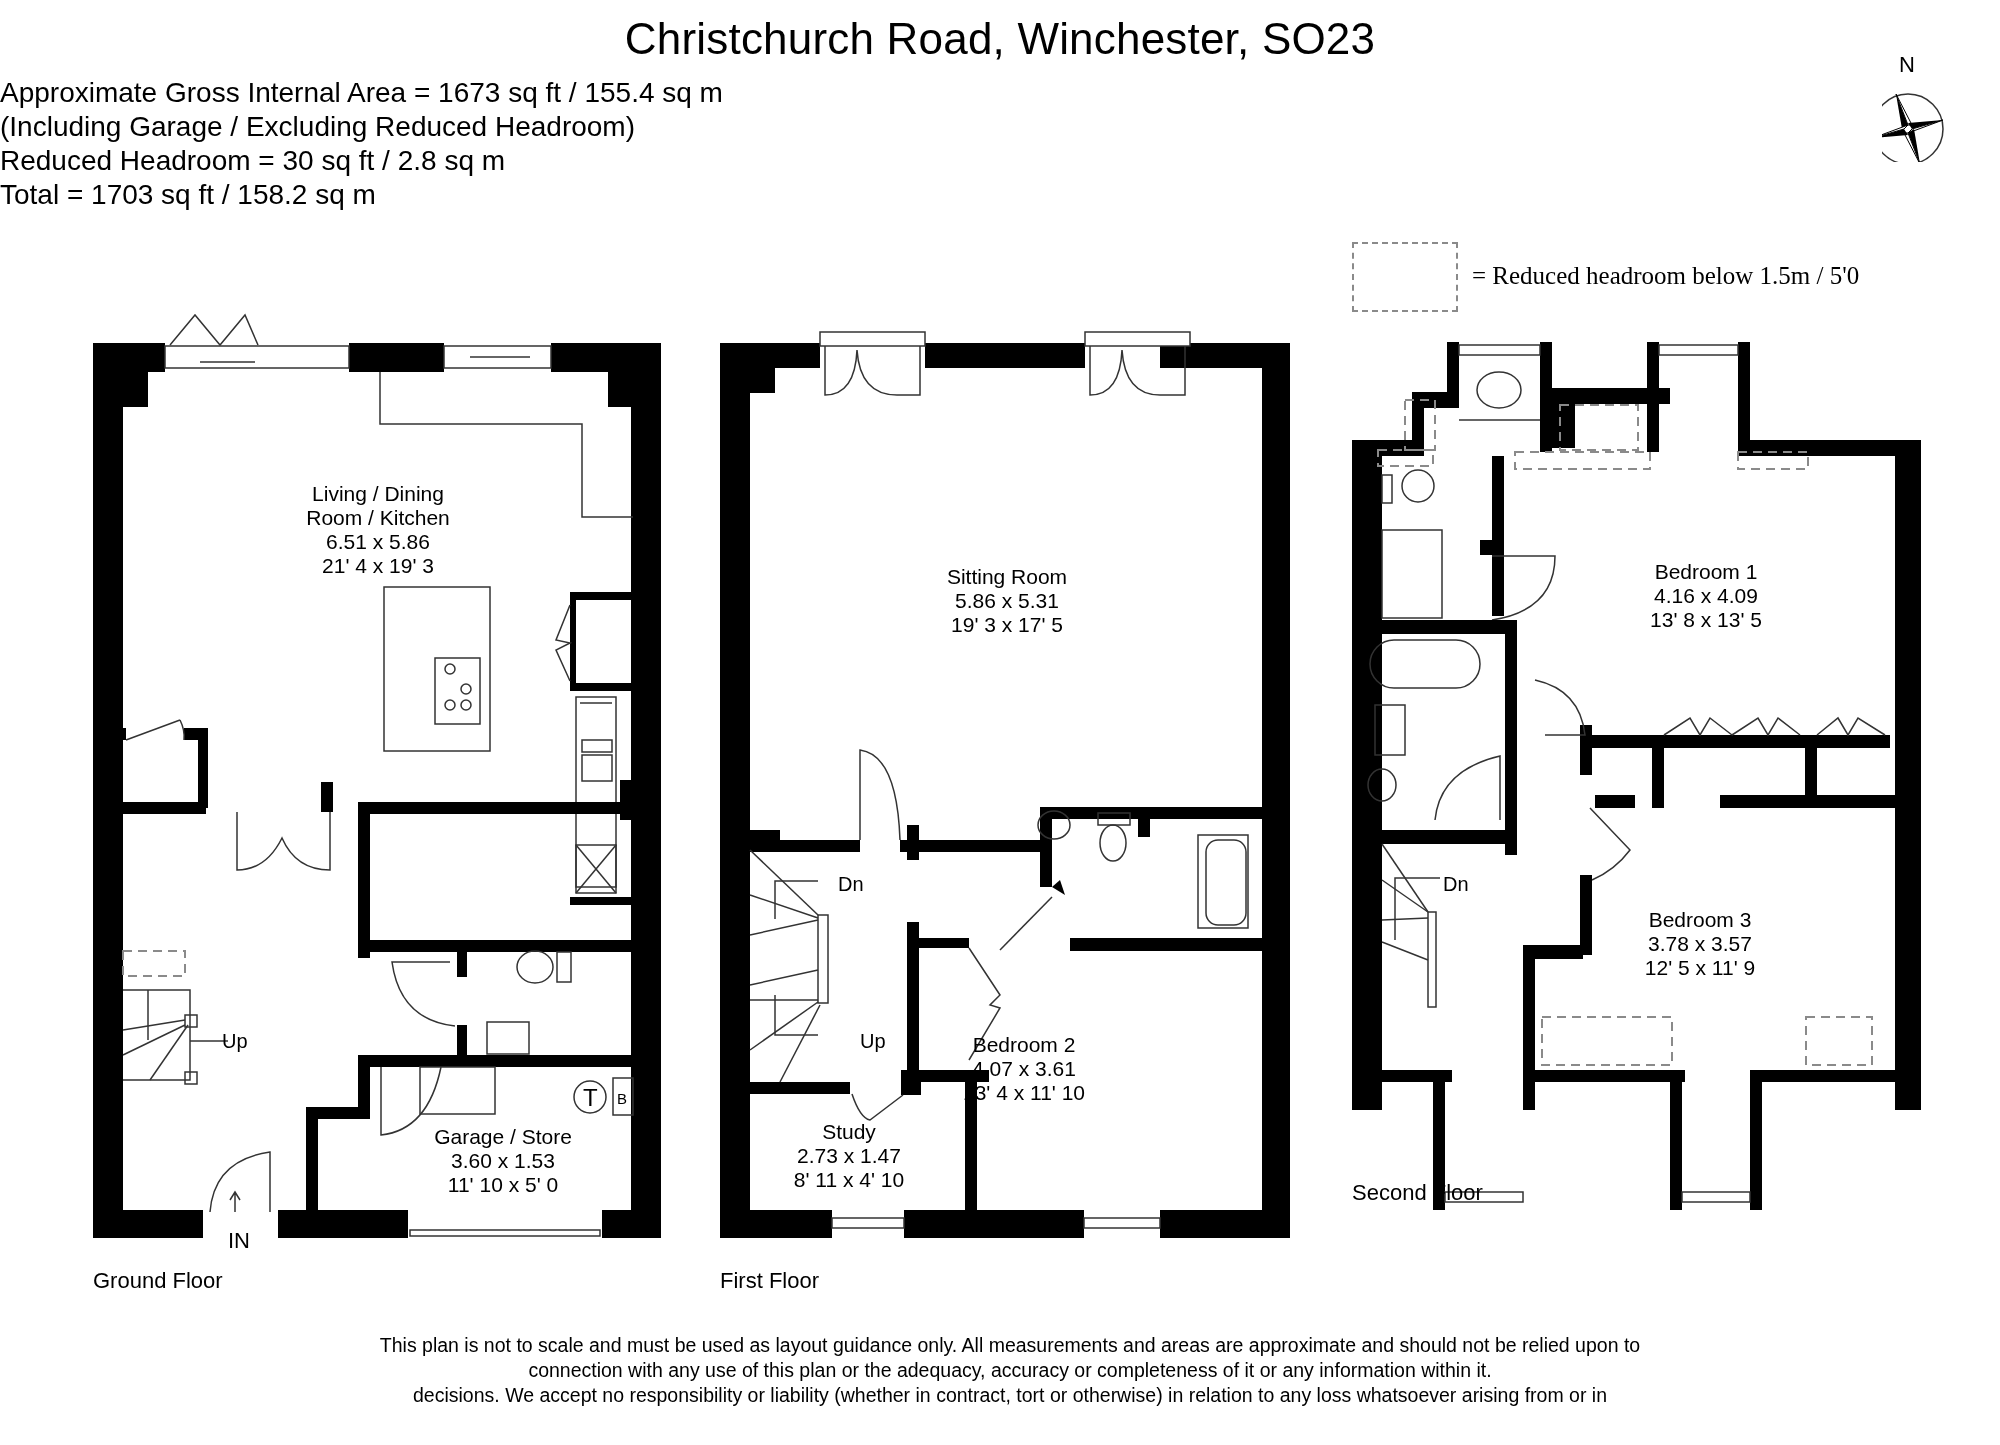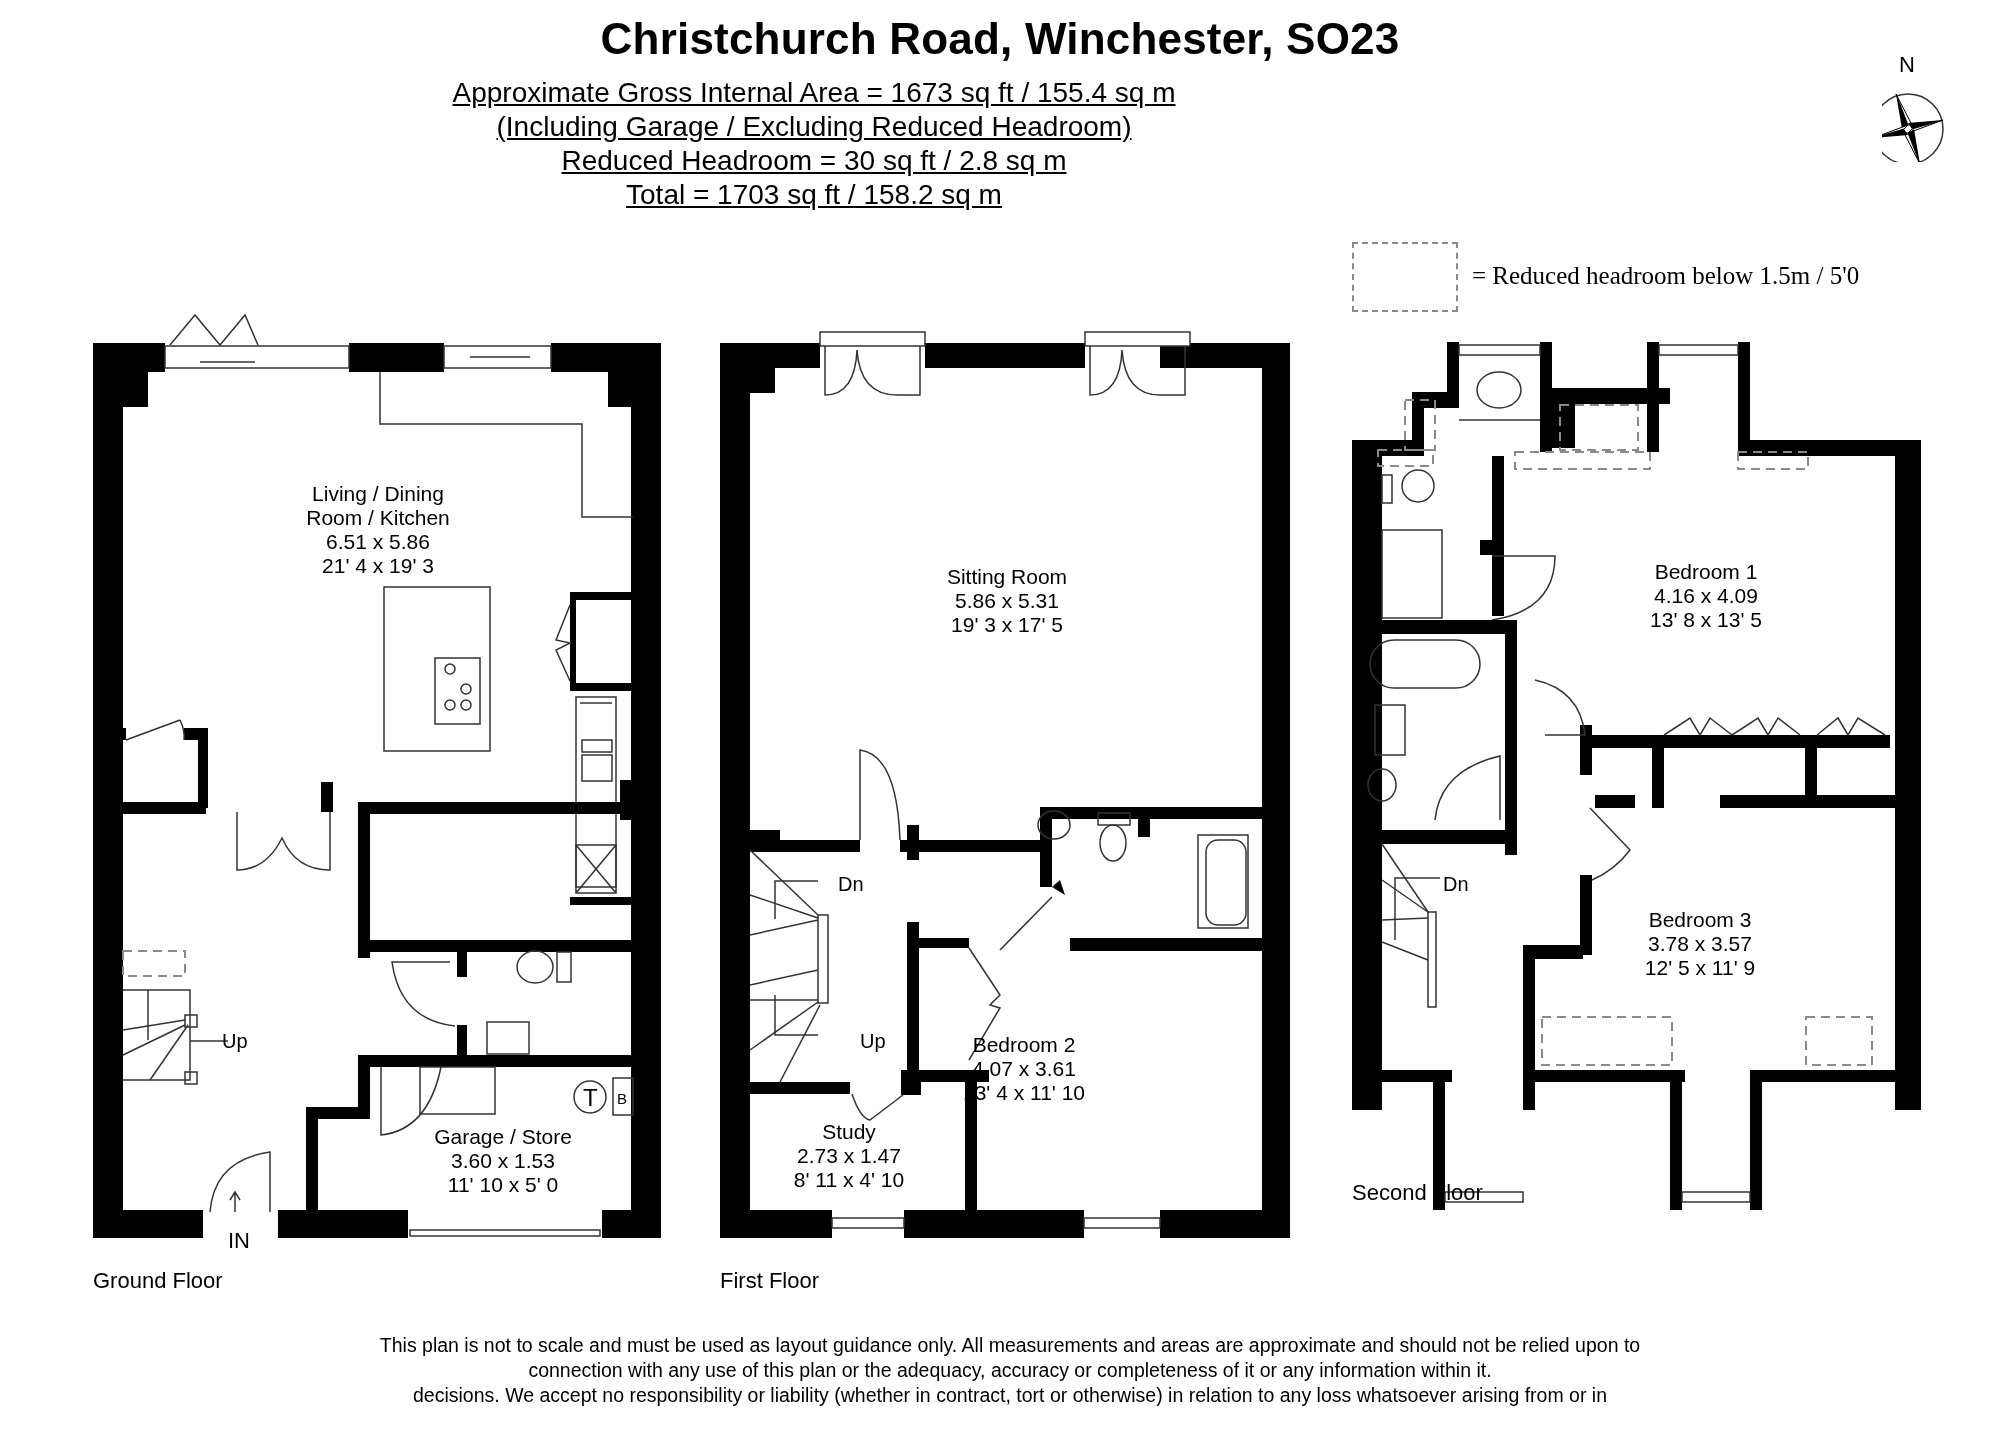--- a/index.html
+++ b/index.html
@@ -1,20 +1,20 @@
 <!DOCTYPE html>
 <html><head>
 <meta charset="utf-8">
 <style>
   html, body { margin: 0; padding: 0; background: #ffffff; }
   body { width: 2000px; height: 1445px; position: relative; overflow: hidden;
          font-family: "Liberation Sans", sans-serif; color: #000; }
   .abs { position: absolute; }
-  .title { left: 0; width: 2000px; top: 14px; text-align: center; font-size: 44px; font-weight: bold; letter-spacing: 0.2px; }
-  .area-line { left: 0; width: 1628px; text-align: center; font-size: 28px; line-height: 34px; text-decoration: underline; }
+  .title { left: 0; width: 2000px; top: 14px; text-align: center; font-size: 44px; font-weight: normal; letter-spacing: 0.2px; }
+  .area-line { left: 0; width: 1628px; text-align: left; font-size: 28px; line-height: 34px; }
   .legend-box { left: 1352px; top: 242px; width: 106px; height: 70px; border: 2px dashed #8a8a8a; box-sizing: border-box; }
   .legend-text { left: 1472px; top: 262px; font-size: 25px; font-family: Liberation Serif, serif; }
   .compass { left: 1882px; top: 52px; width: 80px; height: 110px; }
   .floor-label { font-size: 22px; }
   .room-label { font-size: 21px; text-align: center; line-height: 24px; white-space: nowrap; transform: translateX(-50%); }
   .stair-label { font-size: 20px; }
   .disclaimer { left: 280px; width: 1460px; top: 1333px; text-align: center; font-size: 19.5px; line-height: 25px; }
   svg { position: absolute; left: 0; top: 0; }
   .wall { fill: #000; }
   .thin { fill: none; stroke: #333; stroke-width: 1.5; }

